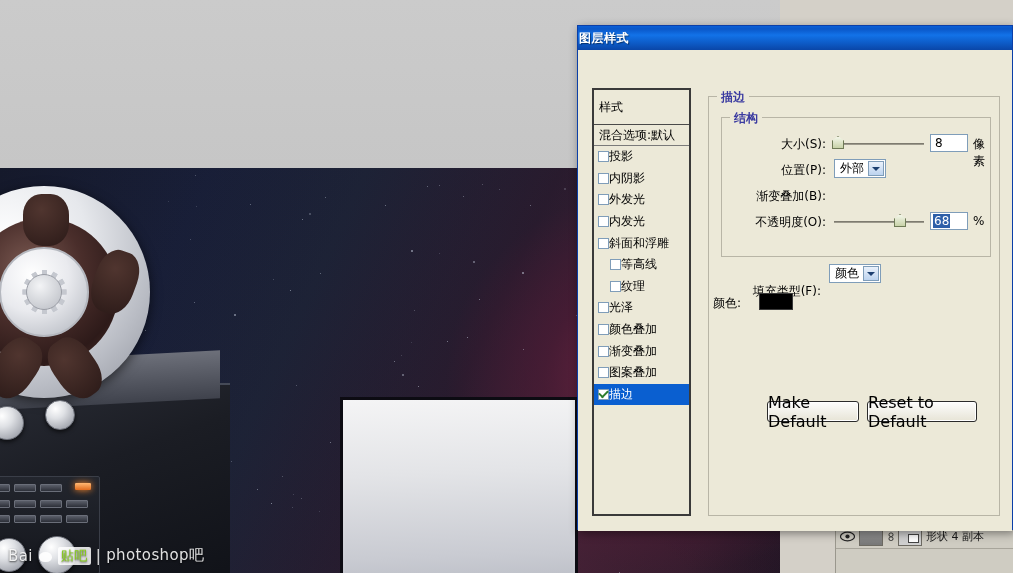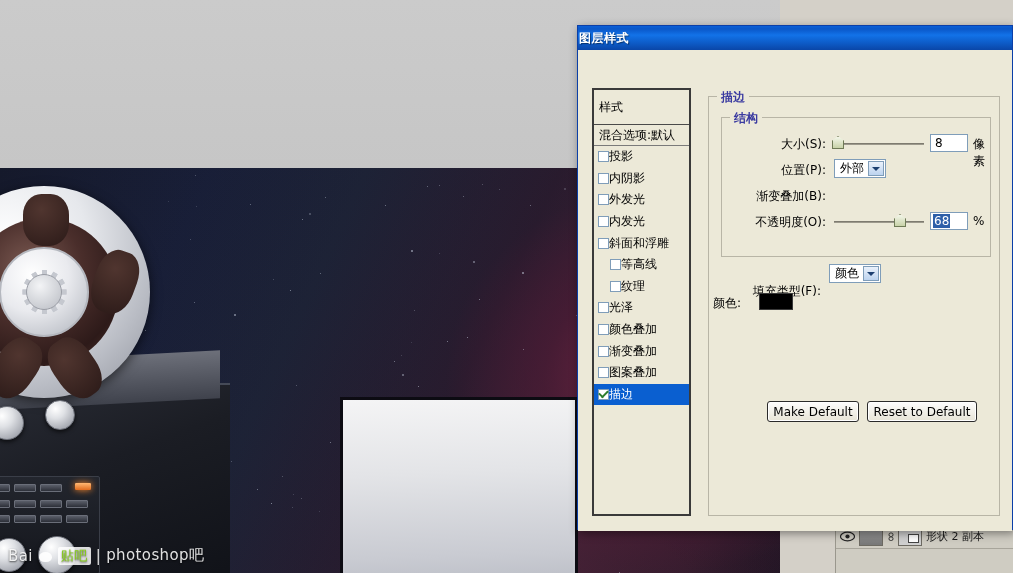--- a/index.html
+++ b/index.html
@@ -324,21 +324,21 @@
 
   .color-sw {
     position:absolute; width:34px; height:17px;
     background:#000; border:1px solid #3a3a3a;
   }
 
   .btn {
     position:absolute; height:21px;
     background: linear-gradient(#fdfdfd,#e7e4d6);
     border:1px solid #2b2b2b; border-radius:3px;
-    font-size:12px; color:#000;
+    font-size:16px; color:#000;
     display:flex;align-items:center;justify-content:center;
     font-family:"DejaVu Sans", sans-serif;
     box-shadow: inset 0 0 0 1px #ffffff;
   }
 </style>
 </head>
 <body>
 
 <div id="root">
 
@@ -559,21 +559,21 @@
             </svg>
         </span>
         <span class="thumb gray"></span>
         <span class="thumb-link">
           <svg width="6" height="10" viewBox="0 0 6 10">
               <rect x="1" y="1" width="4" height="3.5" rx="1.6" fill="none" stroke="#333" stroke-width="1"></rect>
               <rect x="1" y="5" width="4" height="3.5" rx="1.6" fill="none" stroke="#333" stroke-width="1"></rect>
             </svg>
         </span>
         <span class="thumb mask"></span>
-        <span class="layer-name">形状 2 副本</span>
+        <span class="layer-name">形状 4 副本</span>
       </div>
     </div>
   </div>
 
   <div class="dialog">
     <div class="dlg-title">
       <span>图层样式</span>
     </div>
 
     <div class="dlg-body">

